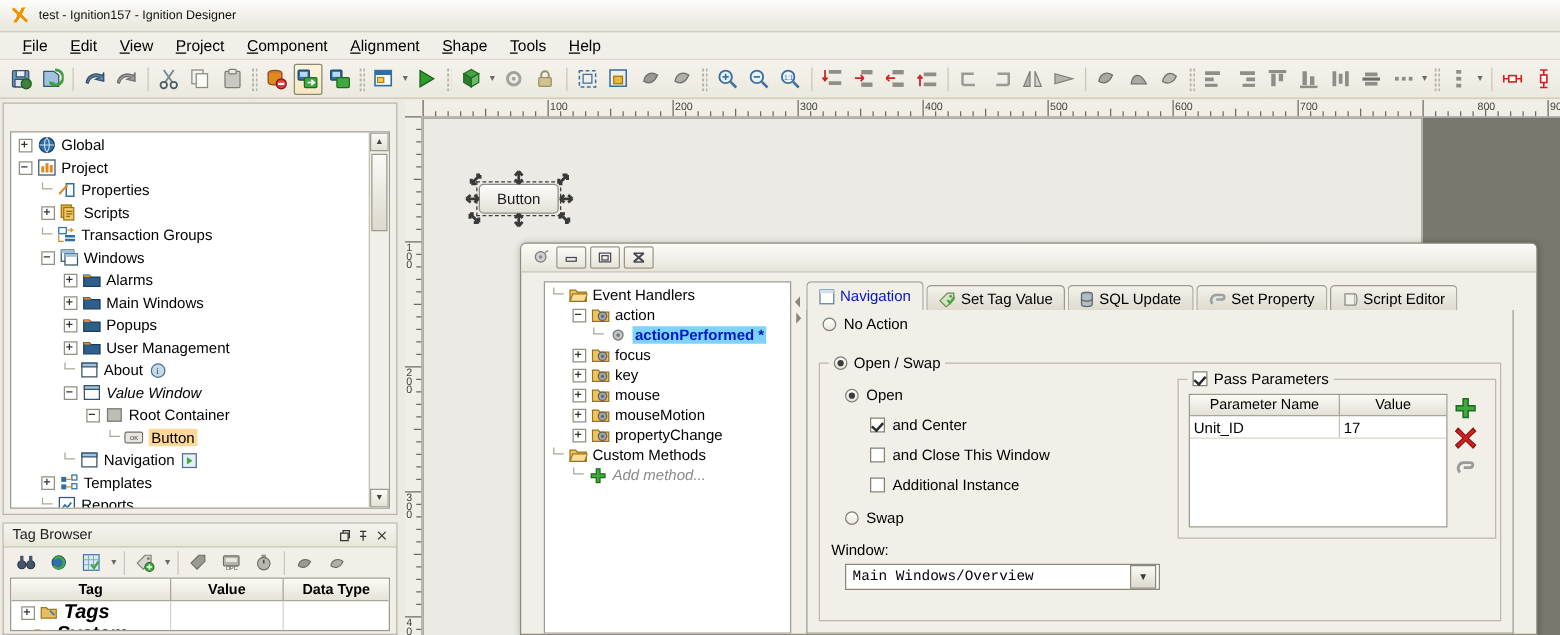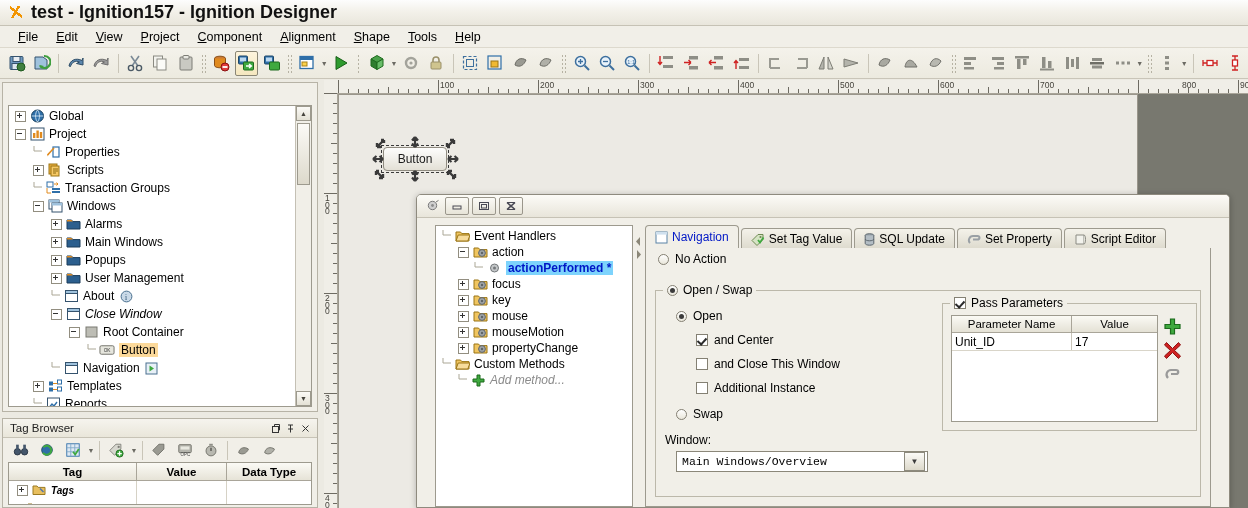--- a/index.html
+++ b/index.html
@@ -14,21 +14,21 @@
   .app { position: relative; width: 1248px; height: 508px; background:#eceae2; }
 
   
   .titlebar {
     position:absolute; left:0; top:0; width:1248px; height:26px;
     background: linear-gradient(to bottom, #fdfdfd 0%, #f3f1ea 45%, #e9e6dc 100%);
     border-bottom:1px solid #c6c2b5;
     display:flex; align-items:center; gap:7px; padding-left:9px;
     box-sizing:border-box;
   }
-  .title-text { font-size:18px; color:#111;font-weight:bold; }
+  .title-text { font-size:10px; color:#111; }
   .ign-logo { width:15px; height:15px; position:relative; }
   .ign-logo:before{
     content:""; position:absolute; left:1px; top:1px; width:12px; height:12px;
     background:
       linear-gradient(40deg, transparent 43%, #f29400 43%, #f29400 57%, transparent 57%),
       linear-gradient(-60deg, transparent 45%, #f29400 45%, #f29400 60%, transparent 60%);
   }
 
   
   .menubar {
@@ -106,21 +106,21 @@
   
   .tagtb{ position:absolute; left:5px; top:20px; right:5px; height:22px;
           display:flex; align-items:center; }
   .tagtb .tb-btn{ width:22px; height:20px; }
   .tagtable{ position:absolute; left:5px; top:43px; right:5px; bottom:2px;
              background:#fff; border:1px solid #9d9a8e; overflow:hidden; }
   .tg-head{ display:flex; height:17px; background:linear-gradient(to bottom,#fbfaf5,#e6e3d7);
             border-bottom:1px solid #a9a599; font-size:11.5px; font-weight:bold; }
   .tg-head div{ display:flex; align-items:center; justify-content:center;
                 border-right:1px solid #a9a599; box-sizing:border-box; }
-  .tg-row{ display:flex; height:18px; font-size:10px; }
+  .tg-row{ display:flex; height:18px; font-size:16px; }
   .tg-row div{ border-right:1px solid #d6d2c6; box-sizing:border-box; display:flex;
                align-items:center; padding-left:4px; }
 
   
   #canvasWrap{ position:absolute; left:324px; top:80px; right:0; bottom:0;
                background:#eceae2; overflow:hidden; }
   .ruler-h{ position:absolute; left:14px; top:0; right:0; height:13px;
             background:#f0eee7; border-bottom:1px solid #a9a599; }
   .ruler-v{ position:absolute; left:0; top:13px; width:13px; bottom:0;
             background:#f0eee7; border-right:1px solid #a9a599; }
@@ -677,21 +677,21 @@
           </div>
           <div class="trow" style="height: 18px;">
             <span class="sp" style="width: 42px;"></span>
             <span class="exp"></span>
             <span class="ticon">
               <svg width="15" height="14" viewBox="0 0 15 14">
                 <rect x="1.5" y="1.5" width="12" height="11" fill="#fff" stroke="#35536e"></rect>
                 <rect x="1.5" y="1.5" width="12" height="3" fill="#9fc2dd" stroke="#35536e"></rect>
               </svg>
             </span>
-            <span class="tlabel ital">Close Window</span>
+            <span class="tlabel ital">Value Window</span>
           </div>
           <div class="trow" style="height: 18px;">
             <span class="sp" style="width: 60px;"></span>
             <span class="exp"></span>
             <span class="ticon">
               <svg width="15" height="14" viewBox="0 0 15 14">
                 <rect x="2" y="2" width="11" height="10" fill="#bdbdb5" stroke="#7a7a72"></rect>
               </svg>
             </span>
             <span class="tlabel">Root Container</span>

